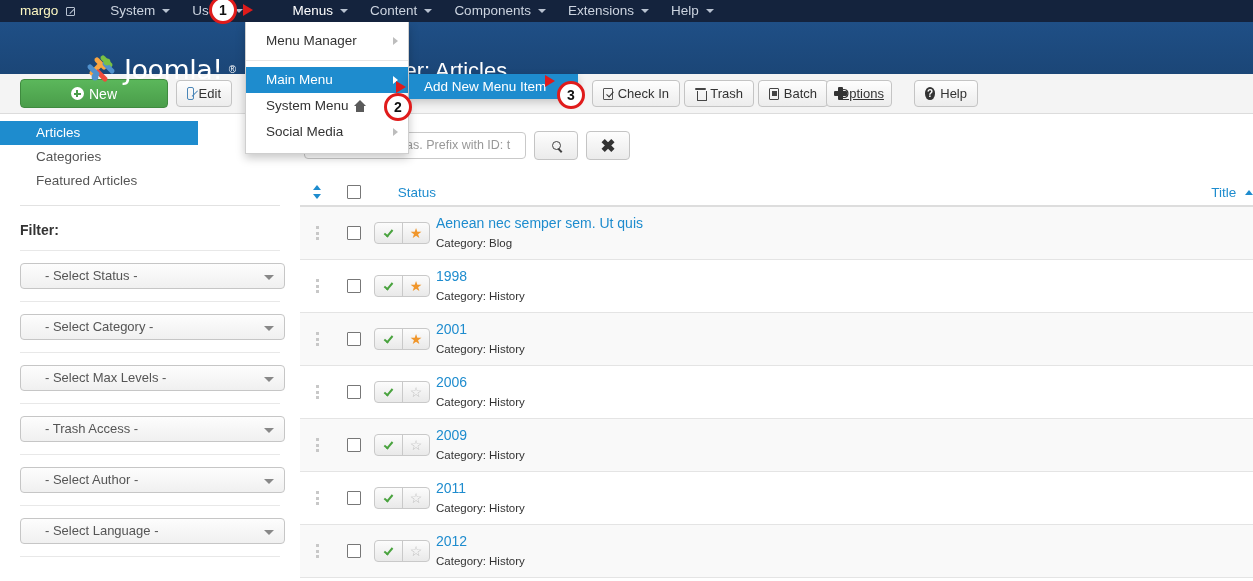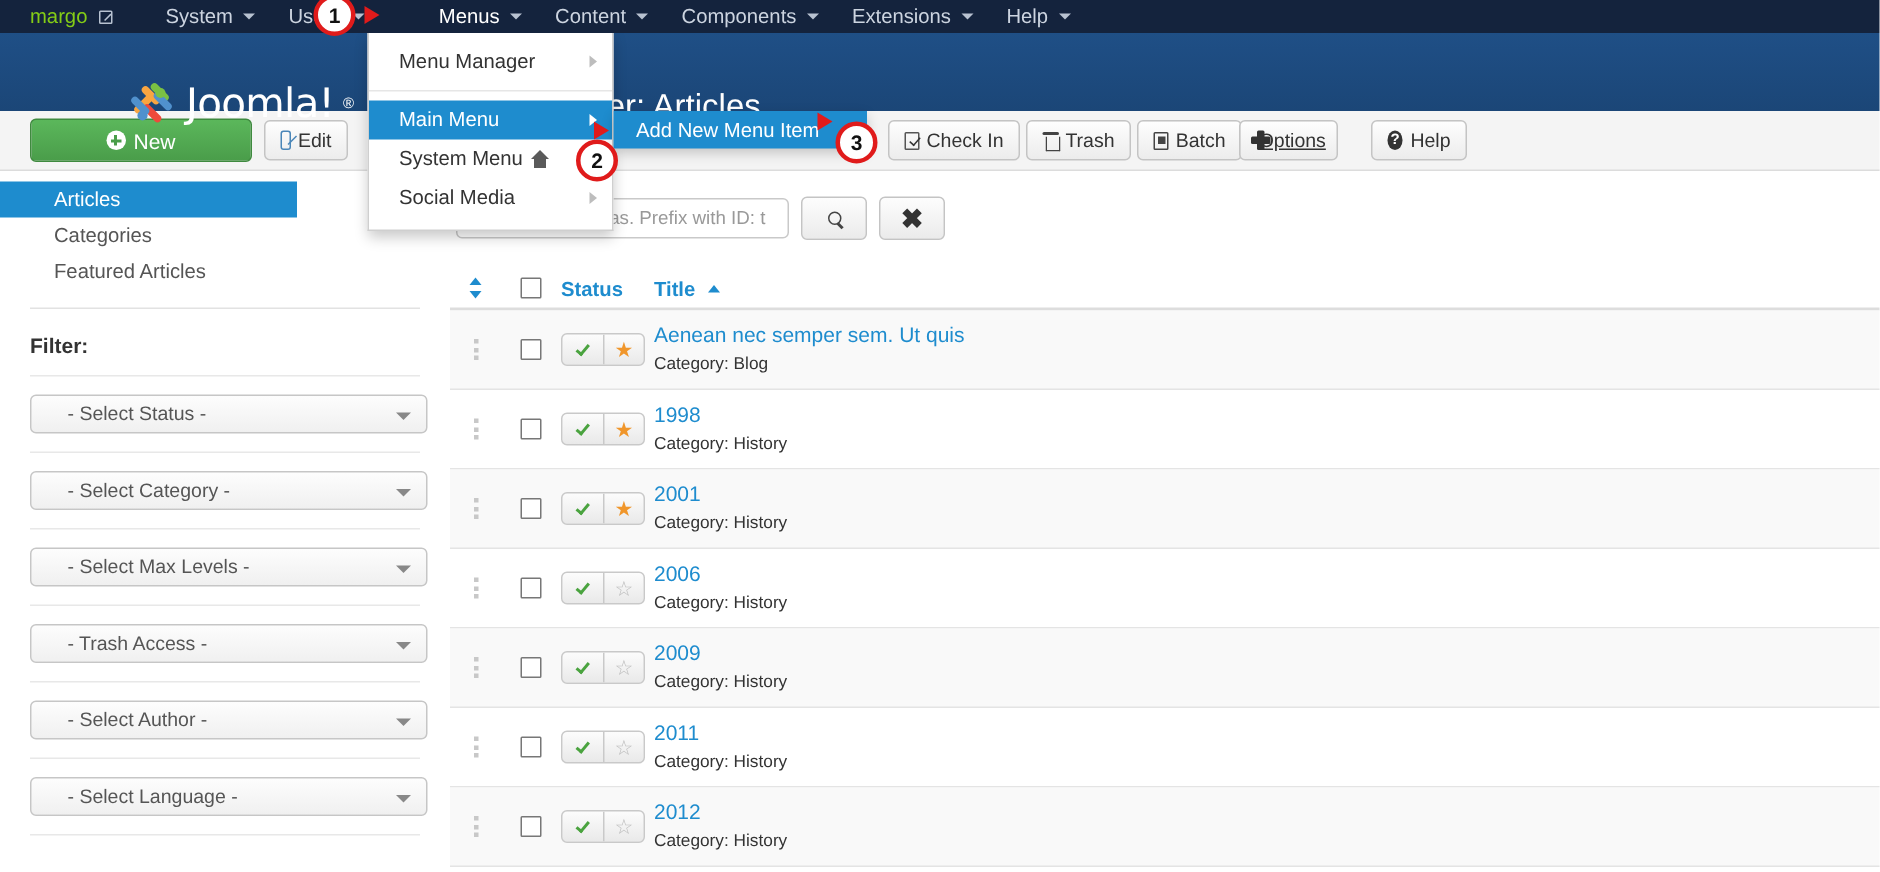--- a/index.html
+++ b/index.html
@@ -21,21 +21,21 @@
   }
   .nav-item {
     color: #ccd4e0;
     font-size: 13.5px;
     padding: 0 11px;
     line-height: 22px;
     white-space: nowrap;
     cursor: pointer;
     display: flex; align-items: center; gap: 4px;
   }
-  .nav-item.brand { color: #84cc16; padding-left: 20px; padding-right: 24px; }
+  .nav-item.brand { color: #fef9c3; padding-left: 20px; padding-right: 24px; }
   .nav-item.active { color: #fff; }
   .caret-down {
     display: inline-block;
     width: 0; height: 0;
     border-left: 4px solid transparent;
     border-right: 4px solid transparent;
     border-top: 4px solid #b8c2d1;
     margin-left: 3px;
   }
   .ext-icon {
@@ -254,21 +254,21 @@
     transform: rotate(-45deg); bottom: -4px; right: -1px;
   }
   .ico-x { font-size: 18px; color: #333; font-weight: bold; line-height: 1; }
 
   
   #table { position: absolute; top: 64px; left: 0; width: 953px; }
   .thead {
     height: 28px;
     display: flex; align-items: center;
     border-bottom: 2px solid #dddddd;
-    font-size: 13.5px; font-weight: bold; color: #1e8cce;
+    font-size: 13.5px; font-weight: normal; color: #1e8cce; text-align: right;
   }
   .col-ord { width: 34px; display: flex; justify-content: center; }
   .col-chk { width: 40px; display: flex; justify-content: center; }
   .col-sts { width: 62px; }
   .col-ttl { flex: 1; }
 
   .updown {
     display: inline-block; position: relative; width: 9px; height: 14px;
   }
   .updown:before, .updown:after {

